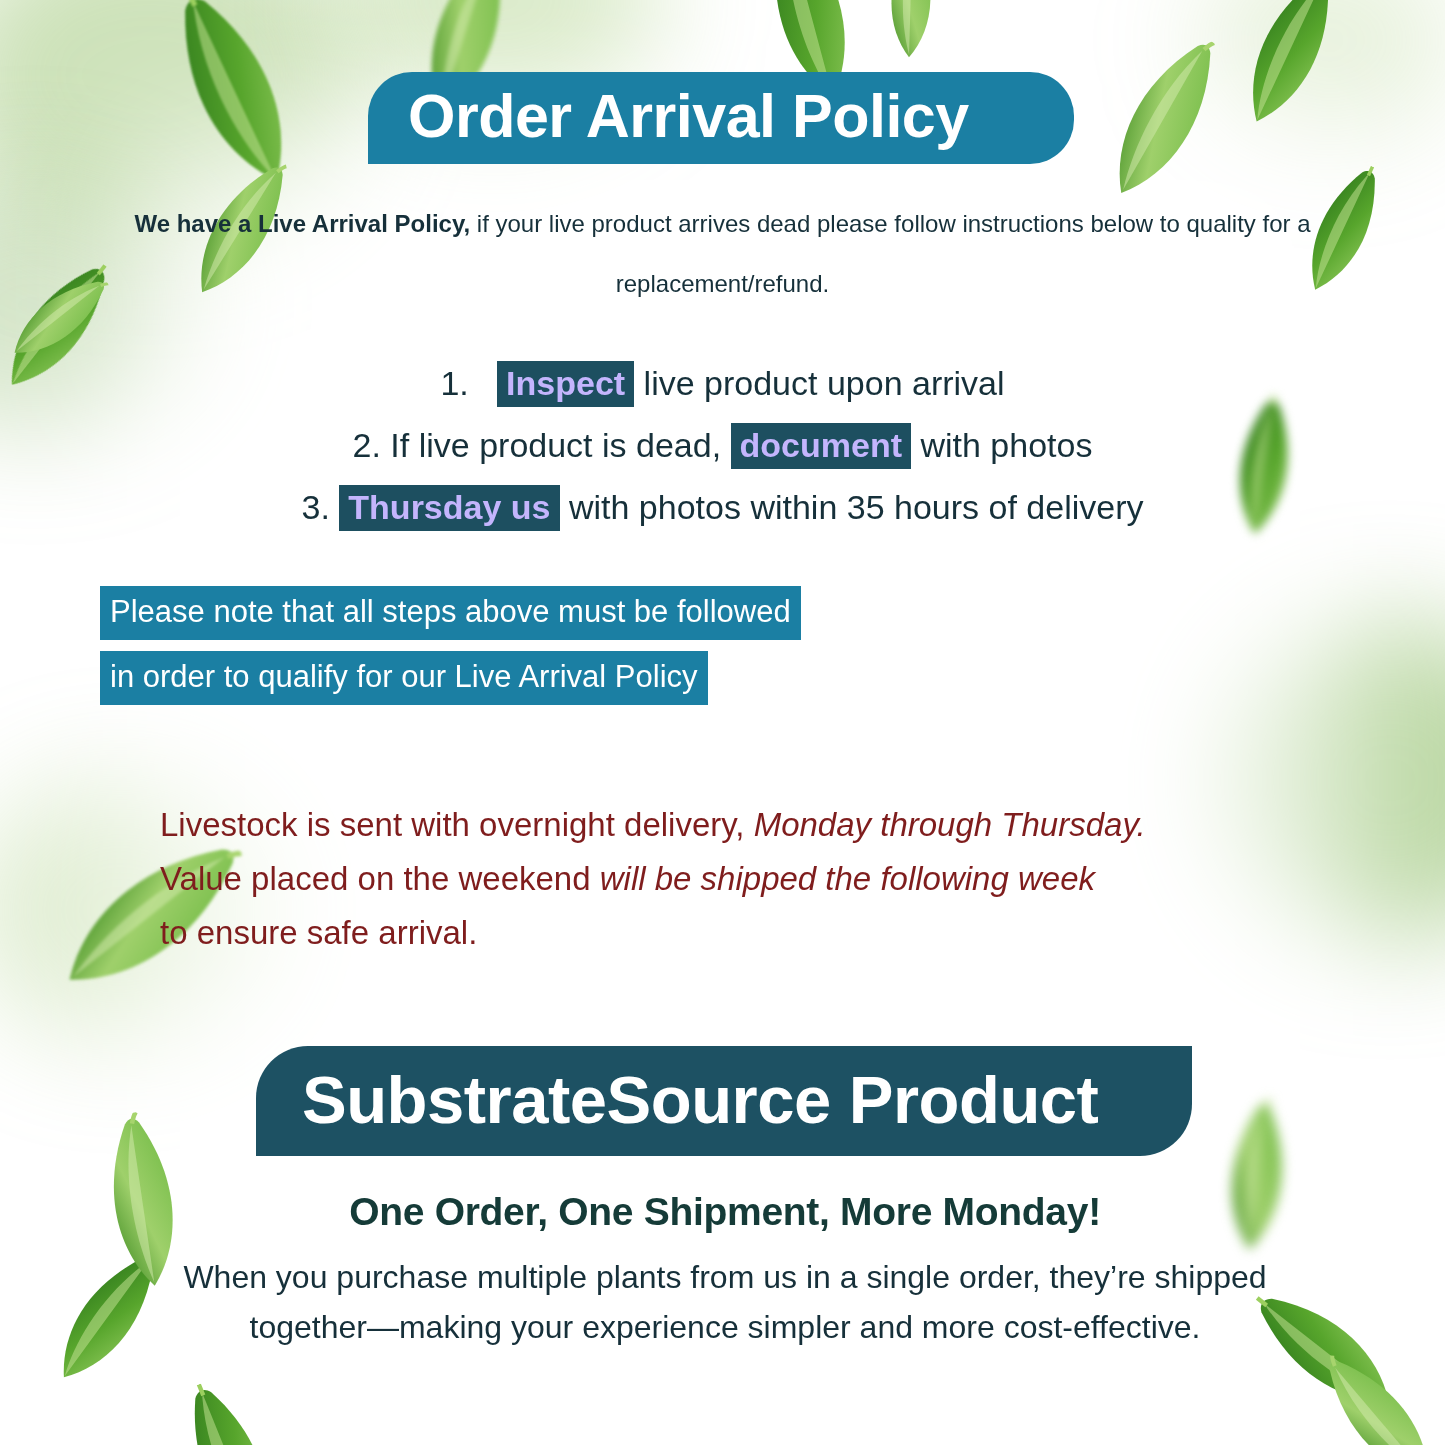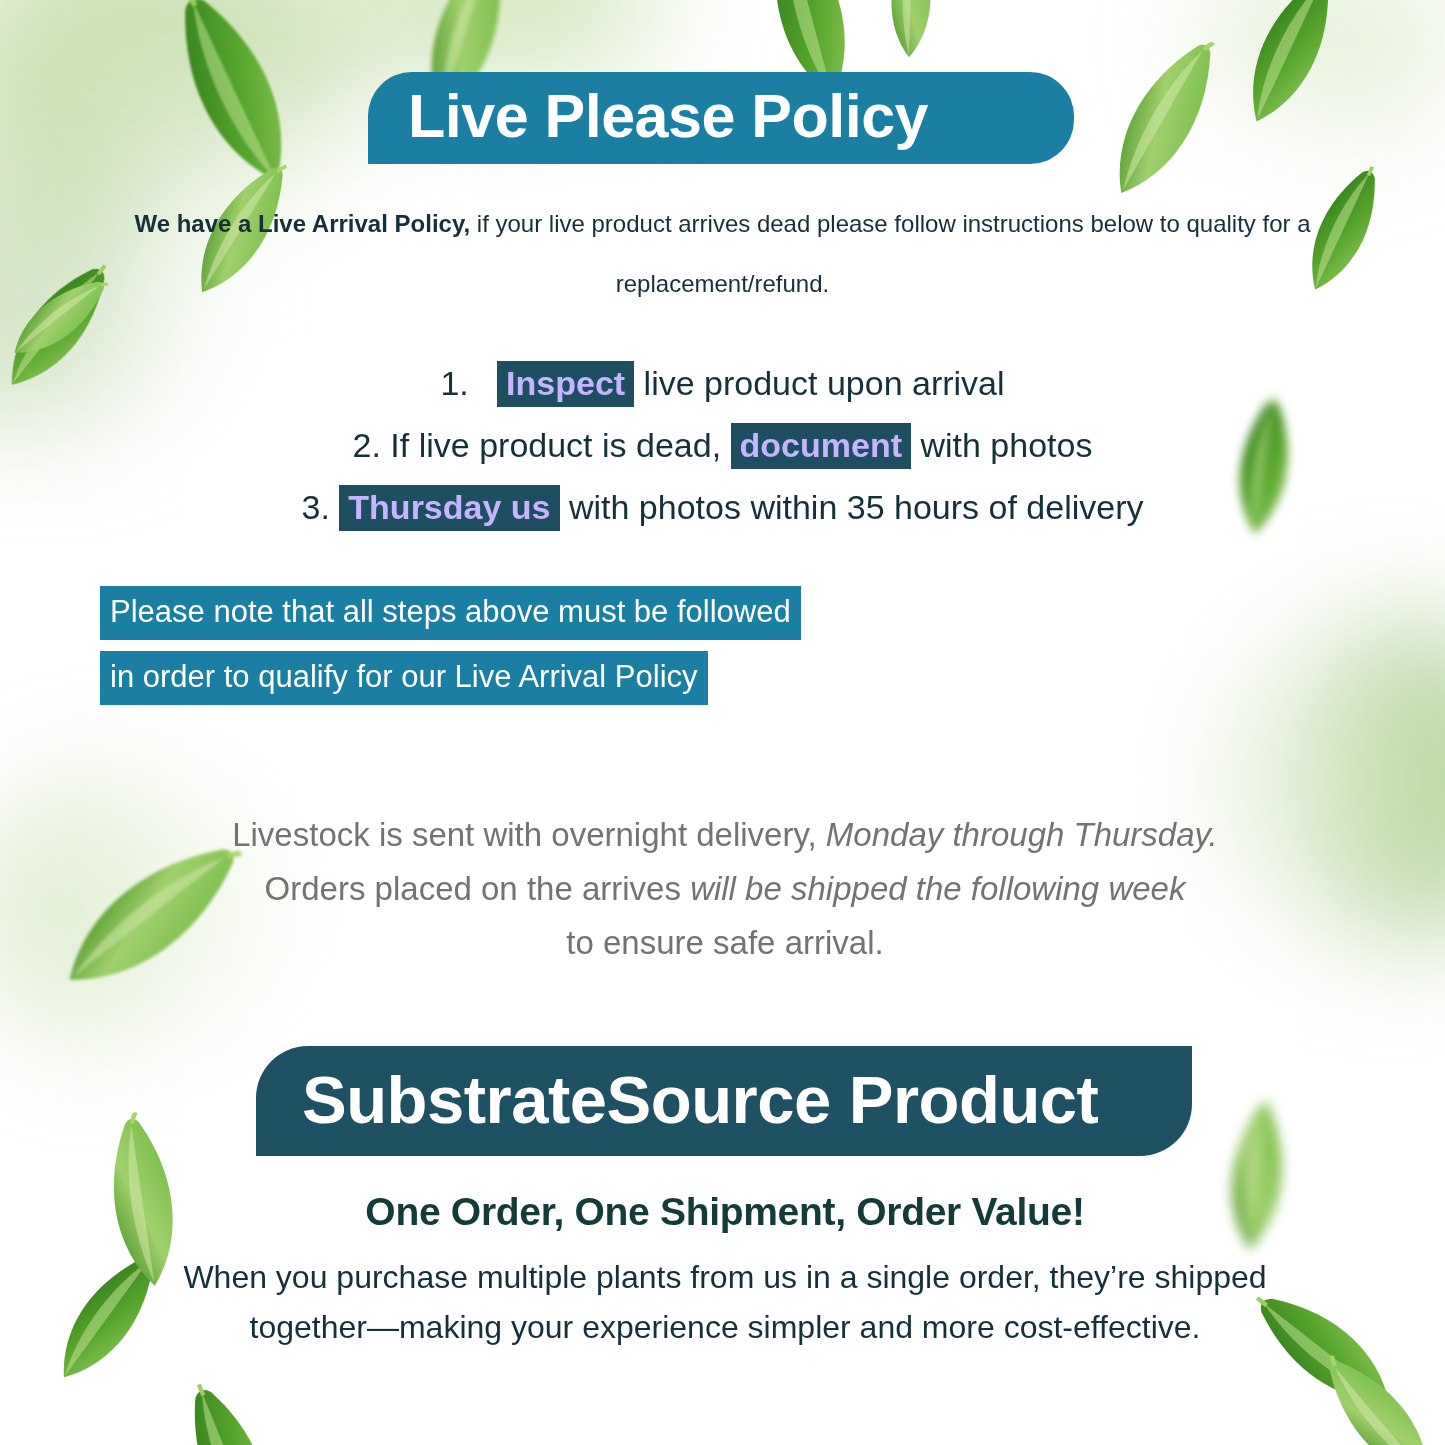--- a/index.html
+++ b/index.html
@@ -76,24 +76,22 @@
   .note-line > span{
     display:inline-block;
     background:#1b7fa3; color:#ffffff;
     font-size:31px; line-height:44px;
     padding:4px 10px 6px 10px;
     white-space:nowrap;
   }
 
   .ship{
     position:absolute; left:160px; top:798px; width:1130px;
-    text-align:center;
     font-size:33px; line-height:54px;
-    color:#737373;
-    margin-top:10px;
+    color:#7f1d1d;
   }
   .ship i{ font-style:italic; }
 
   .subhead{
     position:absolute; left:160px; top:1190px; width:1130px;
     text-align:center;
     font-size:39px; font-weight:bold;
     color:#153b38;
     letter-spacing:-0.3px;
   }
@@ -230,21 +228,21 @@
   </div>
 <div class="leaf" style="left:1340px; top:1330px; width:80px; height:180px; transform:rotate(140deg);">
     <svg>
       <use href="#leafshape2"></use>
     </svg>
   </div>
 
 <div class="page">
 
   <div class="banner" id="banner-live">
-    <span class="btxt">Live Please Policy</span>
+    <span class="btxt">Order Arrival Policy</span>
   </div>
 
   <div class="intro">
     <b>We have a Live Arrival Policy,</b><span> if your live product arrives dead please follow instructions below to quality for a replacement/refund.</span>
   </div>
 
   <div class="steps">
 
     <div class="step">
       <span class="step-num">1.</span>&nbsp;&nbsp;
@@ -271,25 +269,25 @@
     <span class="note-line">
       <span>Please note that all steps above must be followed</span>
     </span>
     <span class="note-line">
       <span>in order to qualify for our Live Arrival Policy</span>
     </span>
   </div>
 
   <div class="ship">
     <span>Livestock is sent with overnight delivery, </span><i>Monday through Thursday.</i><br>
-    <span>Orders placed on the arrives </span><i>will be shipped the following week</i><br>
+    <span>Value placed on the weekend </span><i>will be shipped the following week</i><br>
     <span>to ensure safe arrival.</span>
   </div>
 
   <div class="banner" id="banner-substrate">
     <span class="btxt">SubstrateSource Product</span>
   </div>
 
-  <div class="subhead">One Order, One Shipment, Order Value!</div>
+  <div class="subhead">One Order, One Shipment, More Monday!</div>
 
   <div class="outro">When you purchase multiple plants from us in a single order, they’re shipped together—making your experience simpler and more cost-effective.</div>
 
 </div>
 
 </body></html>

